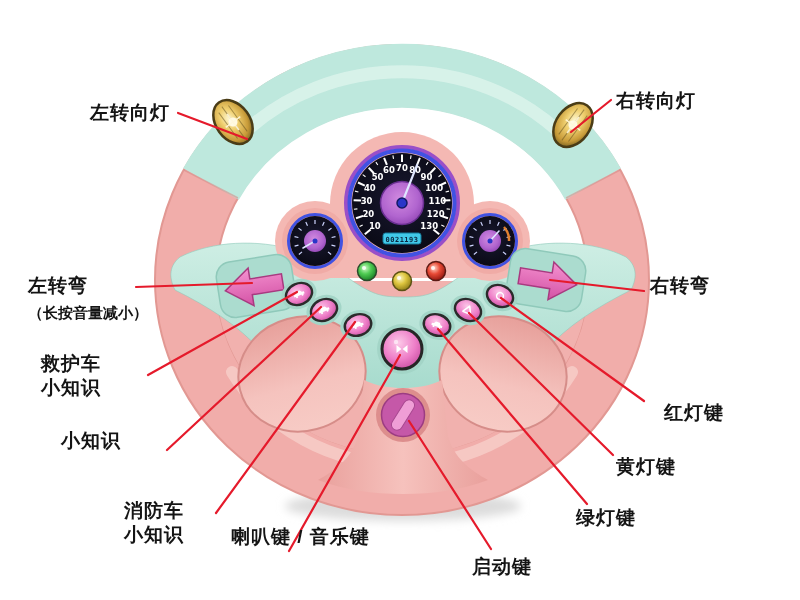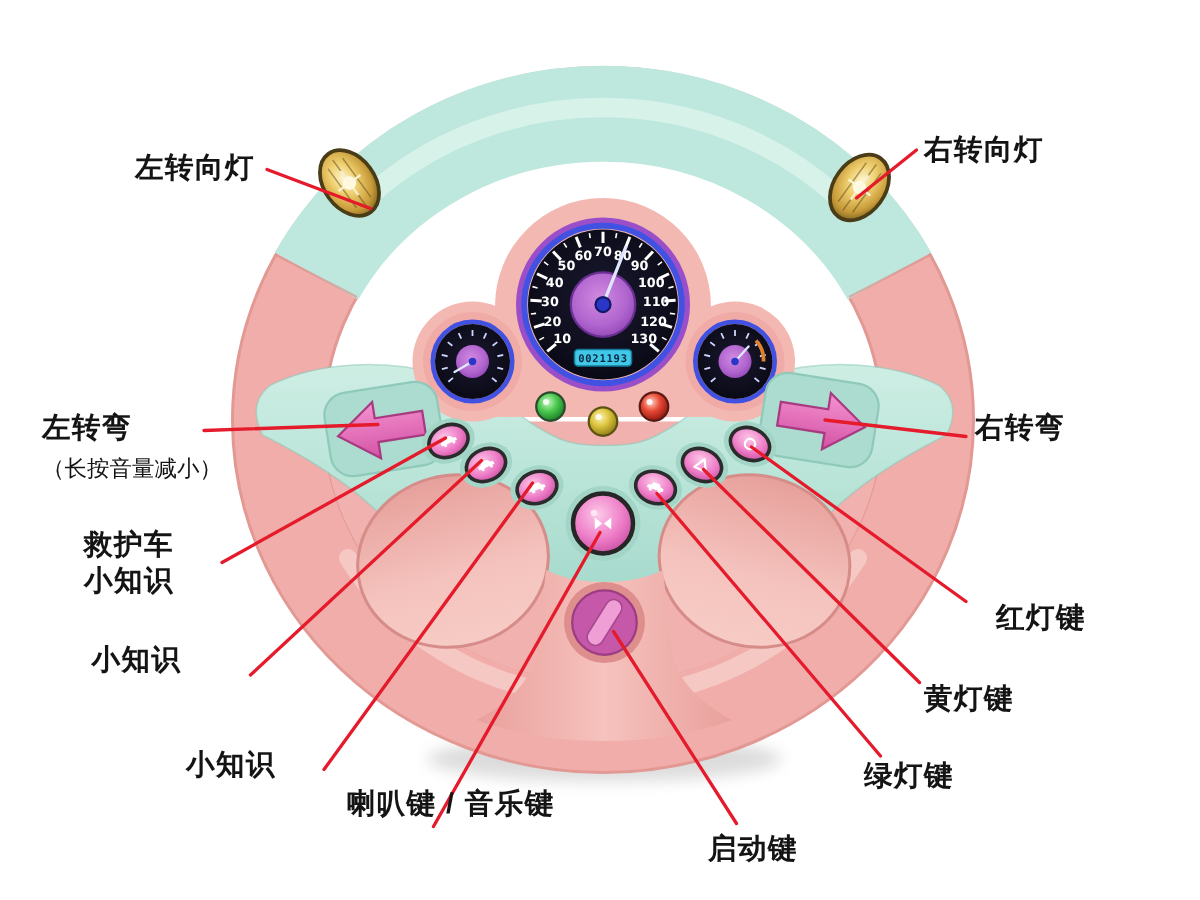--- a/index.html
+++ b/index.html
@@ -2,21 +2,21 @@
 <html><head>
 <meta charset="utf-8">
 <style>
   html,body{margin:0;padding:0;}
   body{width:800px;height:600px;position:relative;background:#ffffff;overflow:hidden;
        font-family:"Liberation Sans","DejaVu Sans",sans-serif;}
   #scene{position:absolute;left:0;top:0;}
   .label{position:absolute;color:#141414;font-weight:bold;font-size:19px;
          white-space:nowrap;letter-spacing:1px;line-height:24px;}
   .label.center{text-align:left;}
-  .label .sub{display:block;font-size:15px;letter-spacing:0;font-weight:normal;margin-top:3px;}
+  .label .sub{display:block;font-size:15px;letter-spacing:0;font-weight:bold;margin-top:3px;}
   .label .l2{display:block;}
   .speedo-num{fill:#ffffff;font-size:8.5px;font-weight:bold;text-anchor:middle;
               font-family:"DejaVu Sans",sans-serif;}
   .odo-text{fill:#0b2740;font-size:7px;font-weight:bold;text-anchor:middle;
             font-family:"DejaVu Sans Mono",monospace;letter-spacing:.5px;}
 </style>
 </head>
 <body>
 
 <svg id="scene" width="800" height="600" viewBox="0 0 800 600">
@@ -335,28 +335,29 @@
 <div class="label" style="left:616px;top:89px">右转向灯</div>
 
 <div class="label center" style="left:28px;top:274px;width:122px">
   <span>左转弯</span>
   <span class="sub">（长按音量减小）</span>
 </div>
 <div class="label center" style="left:650px;top:274px;width:116px">
   <span>右转弯</span>
 </div>
 
-<div class="label center" style="left:56px;top:352px;width:100px">
+<div class="label center" style="left:41px;top:352px;width:100px">
   <span class="l2">救护车</span>
   <span class="l2">小知识</span>
 </div>
 <div class="label center" style="left:61px;top:429px;width:100px">
   <span class="l2">小知识</span>
 </div>
 <div class="label center" style="left:124px;top:499px;width:100px">
+  <span class="l2">消防车</span>
   <span class="l2">小知识</span>
 </div>
 
 <div class="label" style="left:231px;top:525px">喇叭键 / 音乐键</div>
 <div class="label" style="left:472px;top:555px">启动键</div>
 <div class="label" style="left:664px;top:401px">红灯键</div>
 <div class="label" style="left:616px;top:455px">黄灯键</div>
 <div class="label" style="left:576px;top:506px">绿灯键</div>
 
 </body></html>

